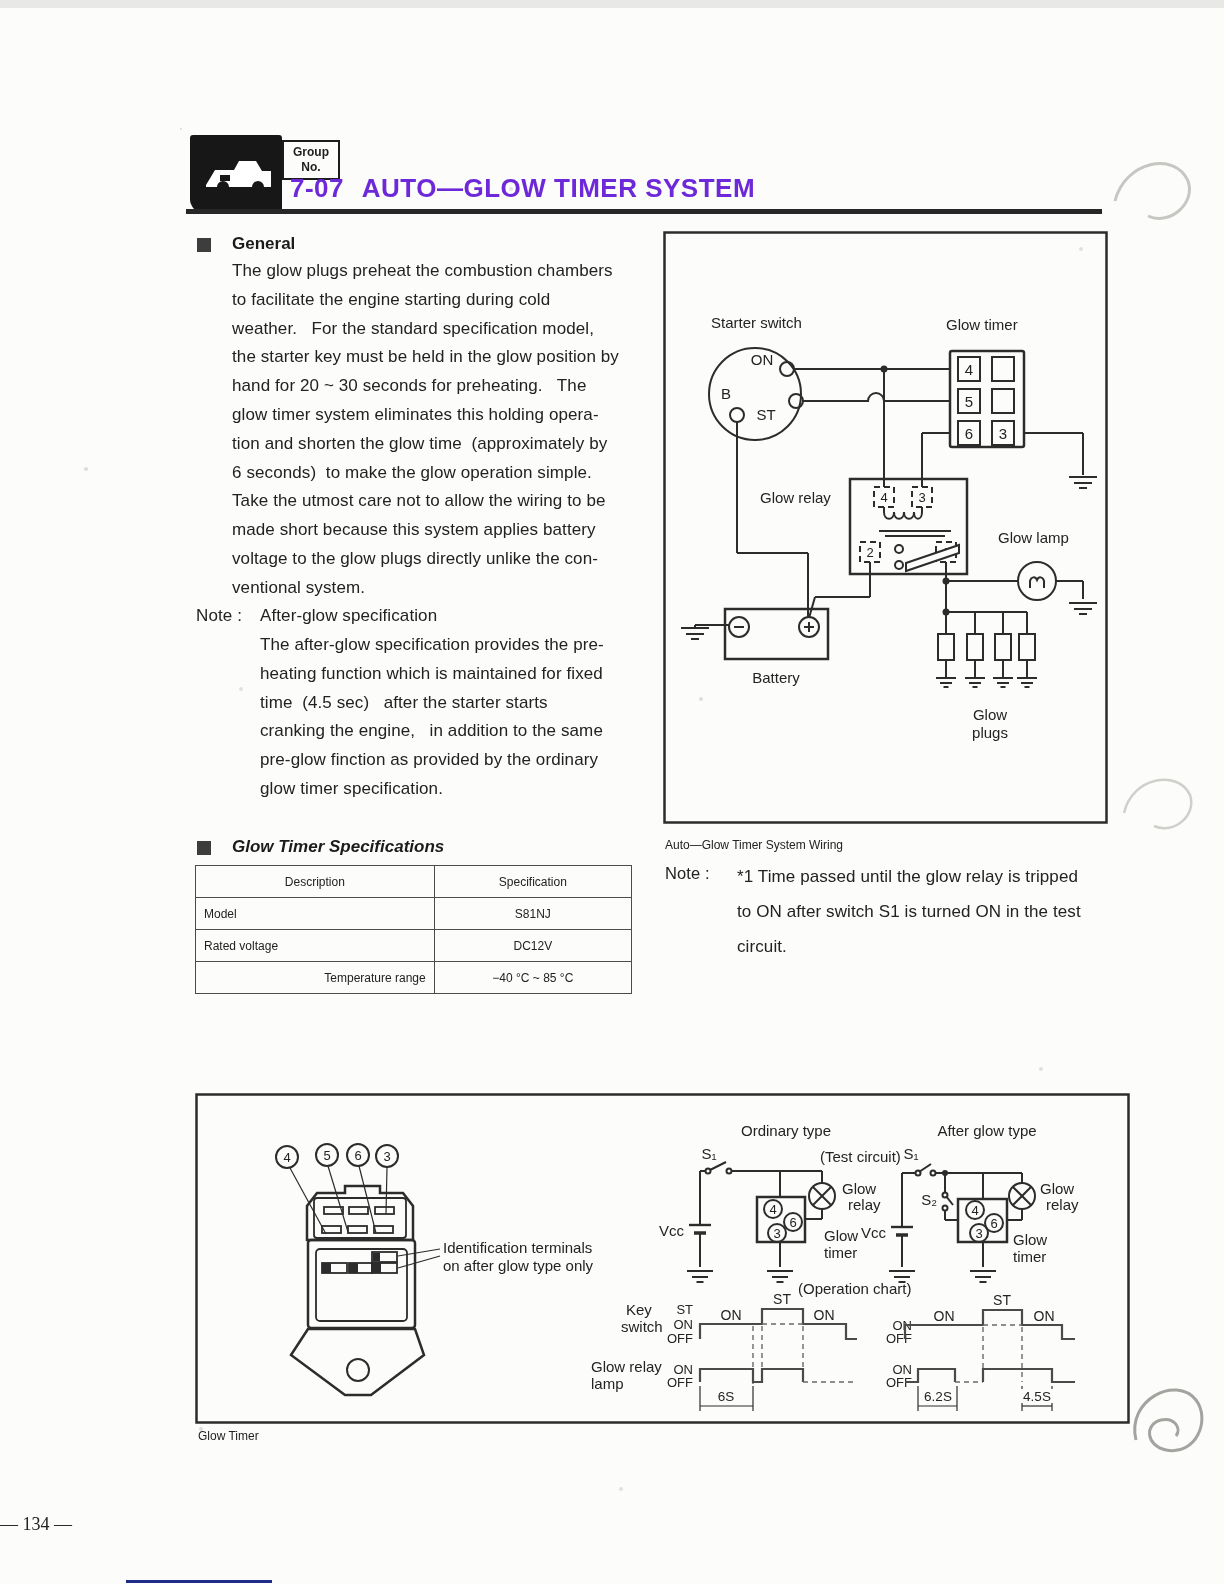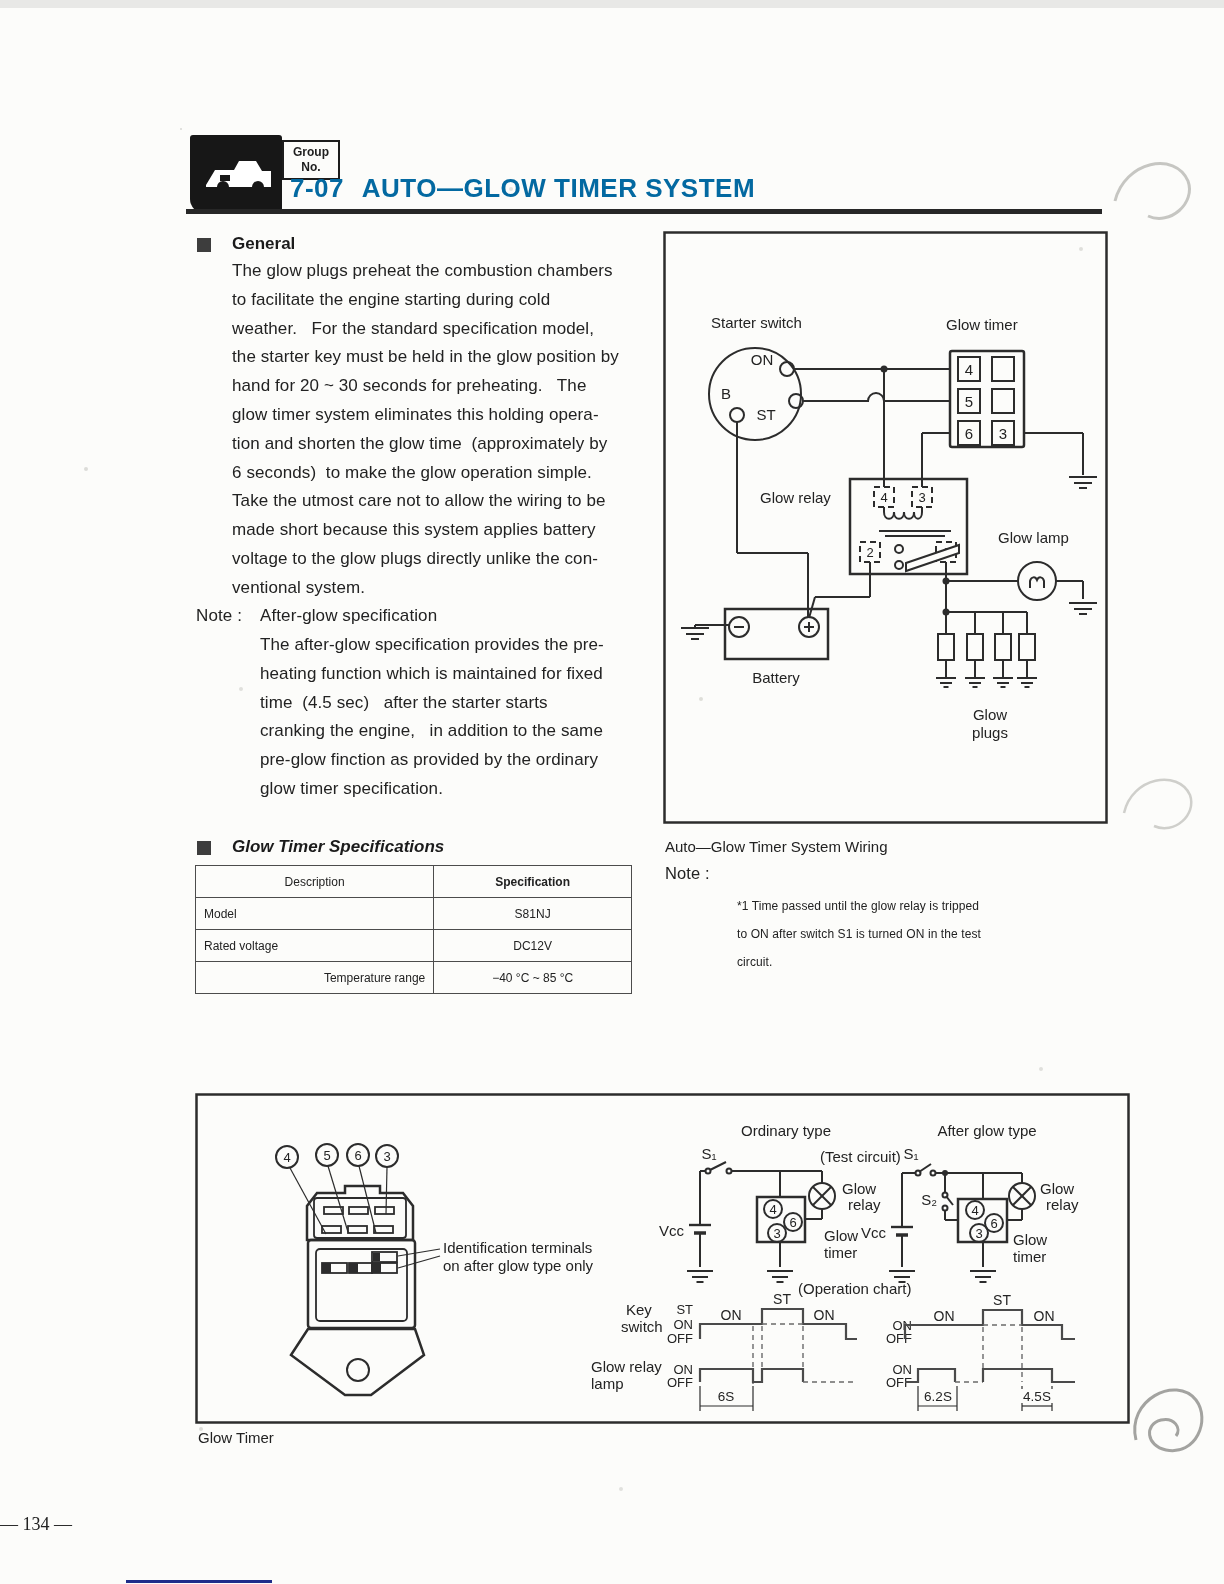--- a/index.html
+++ b/index.html
@@ -3,38 +3,38 @@
 <meta charset="utf-8">
 <style>
   html,body{margin:0;padding:0;background:#e8e8e6;}
   .page{position:relative;width:1224px;height:1584px;background:#fcfcfa;margin:8px auto;
         font-family:"Liberation Sans",sans-serif;color:#1e1e1e;overflow:hidden;}
   .abs{position:absolute;}
   .pre{white-space:pre;}
   .bullet{width:14px;height:14px;background:#3d3d3d;}
   .h1{font-size:17px;font-weight:bold;color:#1b1b1b;}
   .body-text{font-size:17px;line-height:28.8px;color:#222;letter-spacing:.1px;}
-  .title{font-size:26px;font-weight:bold;letter-spacing:.5px;color:#0369a1;}
+  .title{font-size:26px;font-weight:bold;letter-spacing:.5px;color:#6d28d9;}
   .rule{height:5px;background:#272727;}
   .groupbox{border:2.5px solid #1c1c1c;width:58px;height:40px;text-align:center;
             font-size:12px;font-weight:bold;line-height:1.25;padding-top:3px;box-sizing:border-box;}
   .icon-box{width:92px;height:78px;background:#171717;border-radius:3px 3px 3px 14px;}
   table.spec{border-collapse:collapse;width:437px;font-size:12px;color:#222;}
   table.spec td{border:1.6px solid #4c4c4c;padding:0 8px;}
   td.c{text-align:center;}
   svg .lbl{fill:#232323;stroke:none;font-size:15px;font-family:"Liberation Sans",sans-serif;}
   svg .num{fill:#232323;stroke:none;font-size:15px;font-family:"Liberation Sans",sans-serif;text-anchor:middle;}
   svg .num2{fill:#232323;stroke:none;font-size:13px;font-family:"Liberation Sans",sans-serif;text-anchor:middle;}
   svg line,svg path,svg rect,svg circle,svg polygon{stroke:#2c2c2c;fill:none;stroke-width:2;}
   svg .thin{stroke-width:1.2;}
   svg .dot{fill:#2c2c2c;stroke:none;}
   svg .wave{stroke:#4a4a4a;stroke-width:2.2;}
   svg .dash{stroke:#6a6a6a;stroke-width:1.4;stroke-dasharray:5 4;}
   svg .white{fill:#fcfcfa;stroke:none;}
-  .caption{font-size:15px;color:#222;text-align:center;}
+  .caption{font-size:12px;color:#222;text-align:center;}
   .pagenum{font-family:"Liberation Serif",serif;font-size:18px;color:#222;text-align:left;}
   .blue-line{background:#1f2d8a;height:3px;}
   .speckles{width:2px;height:2px;background:#d9d9d5;border-radius:50%;
     box-shadow: -95px 340px 0 1px #dcdcd8, 60px 560px 0 1px #e0e0dc, 520px 570px 0 1px #dedeD9,
     20px 1300px 0 1px #dcdcd8, 440px 1360px 0 1px #e1e1dd, 900px 120px 0 1px #dfdfdb,
     860px 940px 0 1px #e0e0dc, 330px 60px 0 1px #e2e2de;}
 </style>
 </head>
 <body>
 
@@ -82,21 +82,21 @@
 pre-glow finction as provided by the ordinary
 glow timer specification.</div>
 
   <div class="abs bullet" style="left:197px;top:833px;"></div>
   <div class="abs h1" style="left:232px;top:829px;font-style:italic;">Glow Timer Specifications</div>
 
   <table class="spec abs" style="left:195px;top:857px;">
     <tbody>
         <tr>
       <td class="c" style="height:31px;width:242px;">Description</td>
-      <td class="c" style="width:195px;font-weight:bold;">Specification</td>
+      <td class="c" style="width:195px;">Specification</td>
     </tr>
     <tr>
       <td style="height:31px;">Model</td>
       <td class="c">S81NJ</td>
     </tr>
     <tr>
       <td style="height:31px;">Rated voltage</td>
       <td class="c">DC12V</td>
     </tr>
     <tr>
@@ -231,21 +231,21 @@
       <text class="num" x="327" y="507">plugs</text>
     </g>
     <use href="#gnds" x="283" y="447"></use>
       <use href="#gnds" x="312" y="447"></use>
     <use href="#gnds" x="340" y="447"></use>
       <use href="#gnds" x="364" y="447"></use>
   </svg>
 
   <div class="abs caption" style="left:665px;top:830px;">Auto—Glow Timer System Wiring</div>
   <div class="abs body-text" style="left:665px;top:851px;font-size:16.5px;">Note :</div>
-  <div class="abs body-text pre" style="left:737px;top:884px;font-size:12px;line-height:28px;">*1 Time passed until the glow relay is tripped
+  <div class="abs body-text pre" style="left:737px;top:851px;font-size:17px;line-height:35px;">*1 Time passed until the glow relay is tripped
 to ON after switch S1 is turned ON in the test
 circuit.</div>
 
   <svg class="abs" style="left:195px;top:1085px;" width="935" height="331" viewBox="0 0 935 331">
     <defs>
       <g id="gnd2">
           <line x1="-13" y1="0" x2="13" y2="0"></line>
           <line x1="-8" y1="6" x2="8" y2="6"></line>
           <line x1="-3.5" y1="11" x2="3.5" y2="11"></line>
         </g>

